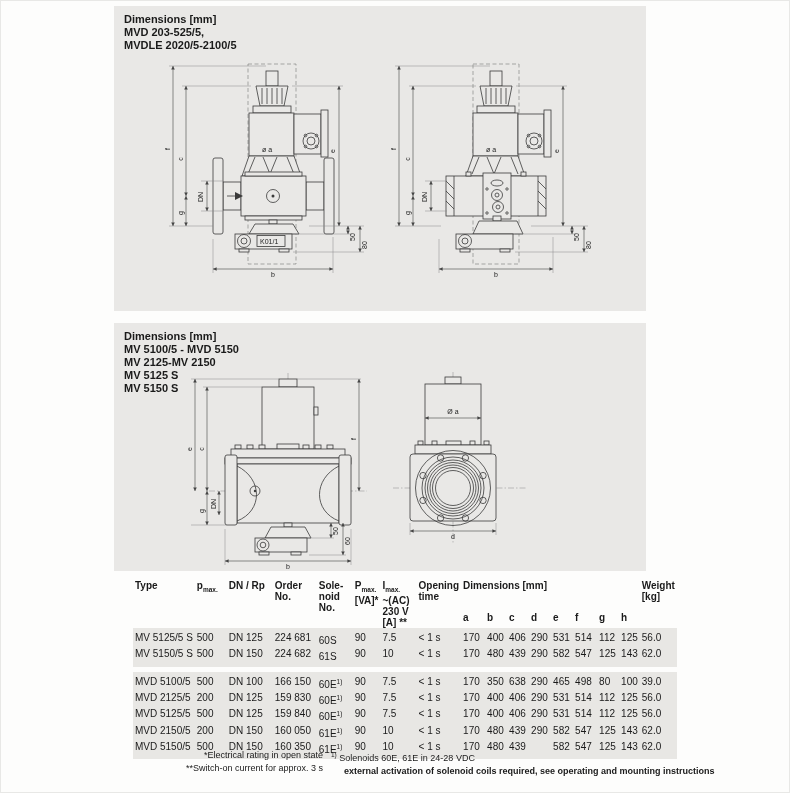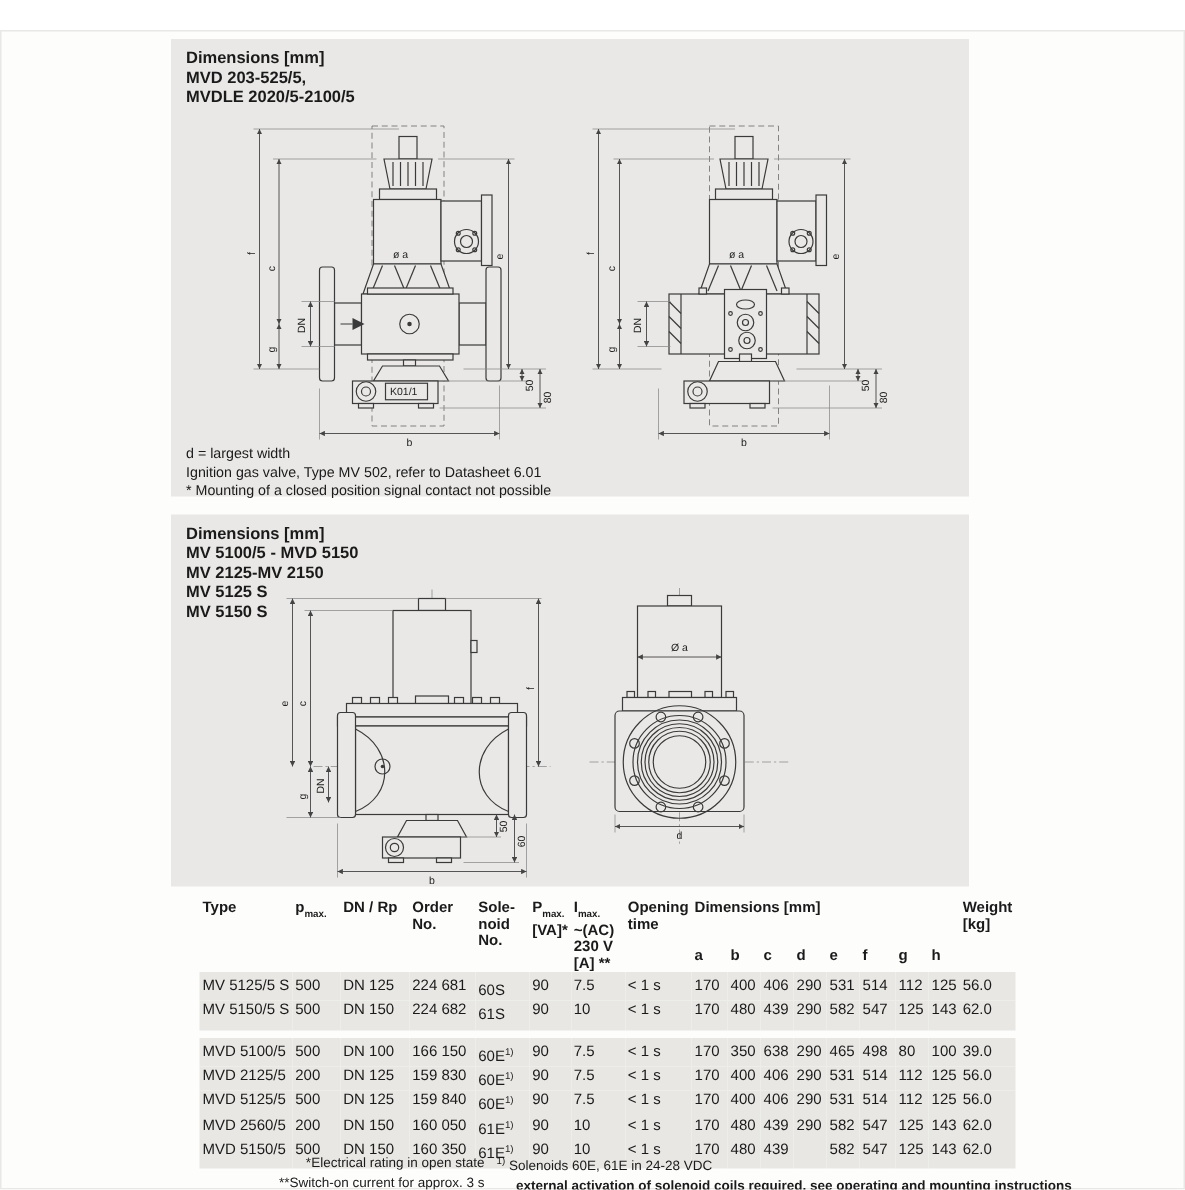--- a/index.html
+++ b/index.html
@@ -1,21 +1,21 @@
 <!DOCTYPE html>
 <html><head>
 <meta charset="utf-8">
 <style>
   html,body{margin:0;padding:0;}
   body{
     width:790px;height:793px;background:#ffffff;
     font-family:"Liberation Sans", sans-serif;color:#1a1a1a;
     position:relative;overflow:hidden;
   }
-  .page{position:absolute;inset:0;background:#fdfdfc;border:1px solid #e8e8e6;box-sizing:border-box;margin-top:20px;}
+  .page{position:absolute;inset:0;background:#fdfdfc;border:1px solid #e8e8e6;box-sizing:border-box;}
   .panel{position:absolute;left:113px;width:532px;background:#e9e8e6;}
   #panel1{top:5px;height:305px;}
   #panel2{top:322px;height:248px;}
   .panel-title{position:absolute;left:10px;top:7px;font-weight:bold;font-size:11px;line-height:13px;white-space:pre;}
   .notes{position:absolute;left:10px;top:271px;font-size:9.5px;line-height:12.5px;}
   svg{position:absolute;}
   svg text{font-size:7px;fill:#222;font-family:"Liberation Sans",sans-serif;}
   .ln{stroke:#3a3a3a;stroke-width:0.8;fill:#e9e8e6;}
   .lnn{stroke:#3a3a3a;stroke-width:0.8;fill:none;}
   .dim{stroke:#444;stroke-width:0.6;fill:none;marker-start:url(#arr);marker-end:url(#arr);}
@@ -230,25 +230,20 @@
         <text x="19" y="98" text-anchor="middle" transform="rotate(-90 19 98)">c</text>
         <text x="19" y="152" text-anchor="middle" transform="rotate(-90 19 152)">g</text>
         <text x="36" y="136" text-anchor="middle" font-size="6" transform="rotate(-90 36 136)">DN</text>
         <text x="168" y="90" text-anchor="middle" transform="rotate(-90 168 90)">e</text>
         <text x="188" y="176" text-anchor="middle" font-size="6" transform="rotate(-90 188 176)">50</text>
         <text x="200" y="184" text-anchor="middle" font-size="6" transform="rotate(-90 200 184)">80</text>
         <text x="105" y="216" text-anchor="middle">b</text>
       </g>
     </svg>
 
-    <div class="notes">
-      <div>d = largest width</div>
-      <div>Ignition gas valve, Type MV 502, refer to Datasheet 6.01</div>
-      <div>* Mounting of a closed position signal contact not possible</div>
-    </div>
   </div>
 
   <div class="panel" id="panel2">
     <div class="panel-title">Dimensions [mm]
 MV 5100/5 - MVD 5150
 MV 2125-MV 2150
 MV 5125 S
 MV 5150 S</div>
 
     <svg style="left:37px;top:48px;" width="240" height="203" viewBox="0 0 240 203">
@@ -522,21 +517,21 @@
         <td class="num">400</td>
         <td class="num">406</td>
         <td class="num">290</td>
         <td class="num">531</td>
         <td class="num">514</td>
         <td class="num">112</td>
         <td class="num">125</td>
         <td class="num">56.0</td>
       </tr>
       <tr>
-        <td class="typecol">MVD 2560/5</td>
+        <td class="typecol">MVD 2150/5</td>
         <td>200</td>
         <td>DN 150</td>
         <td>160 050</td>
         <td><span>61E</span><sup>1)</sup></td>
         <td>90</td>
         <td>10</td>
         <td>&lt; 1 s</td>
         <td class="num">170</td>
         <td class="num">480</td>
         <td class="num">439</td>

